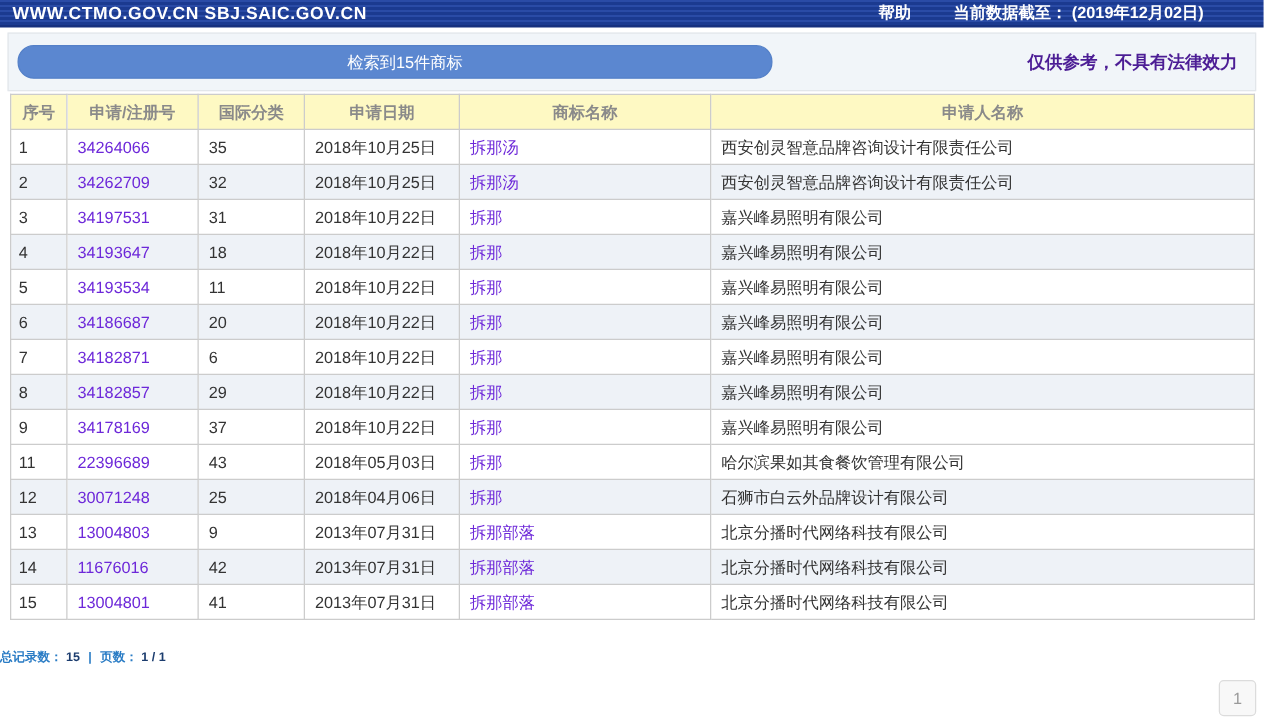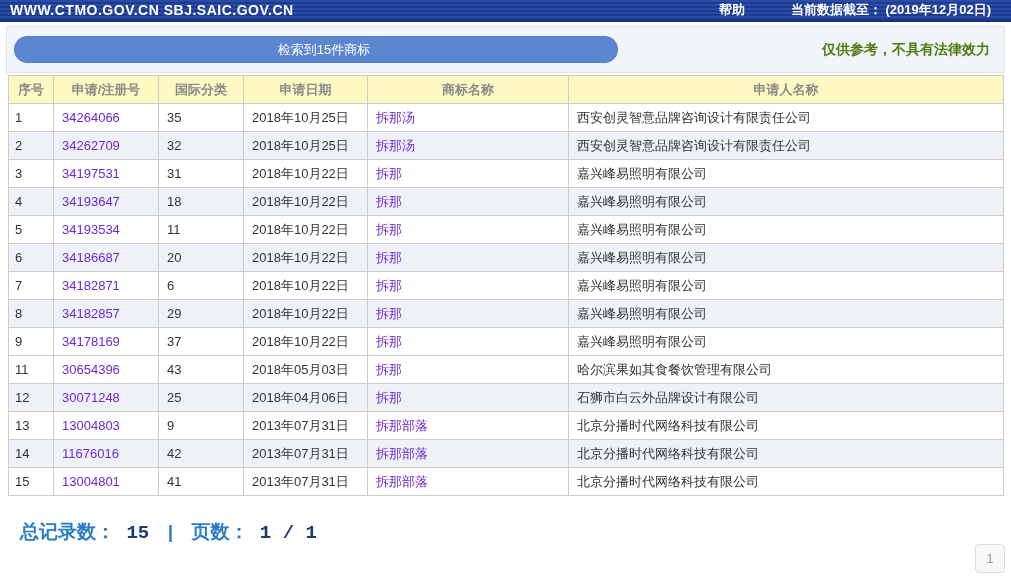--- a/index.html
+++ b/index.html
@@ -15,32 +15,32 @@
   .topbar {
     height: 22px;
     background: repeating-linear-gradient(
       to bottom,
       #2a4ba6 0px, #2a4ba6 2px,
       #1b3a90 2px, #1b3a90 4px);
     border-bottom: 2px solid #16307e;
     display: flex;
     align-items: center;
     color: #ffffff;
-    padding: 0 20px 0 10px;
+    padding: 0 48px 0 10px;
   }
   .topbar .brand {
     font-size: 14px;
     font-weight: bold;
     letter-spacing: 0.5px;
   }
   .topbar .right {
     margin-left: auto;
     display: flex;
     align-items: center;
-    gap: 46px;
+    gap: 34px;
     font-size: 13px;
     font-weight: bold;
   }
   .topbar .help { cursor: pointer; }
 
   
   .toolbar {
     margin: 4px 6px 0 6px;
     height: 47px;
     background: #f1f5f9;
@@ -57,21 +57,21 @@
     color: #ffffff;
     font-size: 13px;
     font-family: inherit;
     cursor: pointer;
     text-align: center;
     padding-left: 16px;
   }
   .legal-notice {
     position: absolute;
     right: 14px; top: 14px;
-    color: #4d7c0f;
+    color: #4c1d95;
     font-size: 14px;
     font-weight: bold;
   }
 
   
   table.results {
     margin: 2px 0 0 8px;
     width: 995px;
     border-collapse: collapse;
     table-layout: fixed;
@@ -95,24 +95,23 @@
   table.results td.idx { padding-left: 6px; }
   table.results tr.alt td { background: #eef2f7; }
   table.results a {
     color: #6d28d9;
     text-decoration: none;
     cursor: pointer;
   }
 
   
   .footer {
-    margin: 23px 0 0 20px;
-    font-size: 19px;
-    font-weight: bold;
-    font-family: Liberation Mono, monospace;
+    margin: 23px 0 0 0;
+    font-size: 10px;
+    font-weight: bold;
   }
   .footer .lbl { color: #2a7cc5; }
   .footer .val { color: #1b3c6e; }
   .footer .sep { color: #2a7cc5; padding: 0 4px; }
 
   .page-btn {
     position: absolute;
     left: 975px; top: 544px;
     width: 30px; height: 29px;
     background: #f8f8f8;
@@ -228,21 +227,21 @@
       <tr>
         <td class="idx">9</td>
         <td><a>34178169</a></td>
         <td>37</td>
         <td>2018年10月22日</td>
         <td><a>拆那</a></td>
         <td>嘉兴峰易照明有限公司</td>
       </tr>
       <tr>
         <td class="idx">11</td>
-        <td><a>30654396</a></td>
+        <td><a>22396689</a></td>
         <td>43</td>
         <td>2018年05月03日</td>
         <td><a>拆那</a></td>
         <td>哈尔滨果如其食餐饮管理有限公司</td>
       </tr>
       <tr class="alt">
         <td class="idx">12</td>
         <td><a>30071248</a></td>
         <td>25</td>
         <td>2018年04月06日</td>

